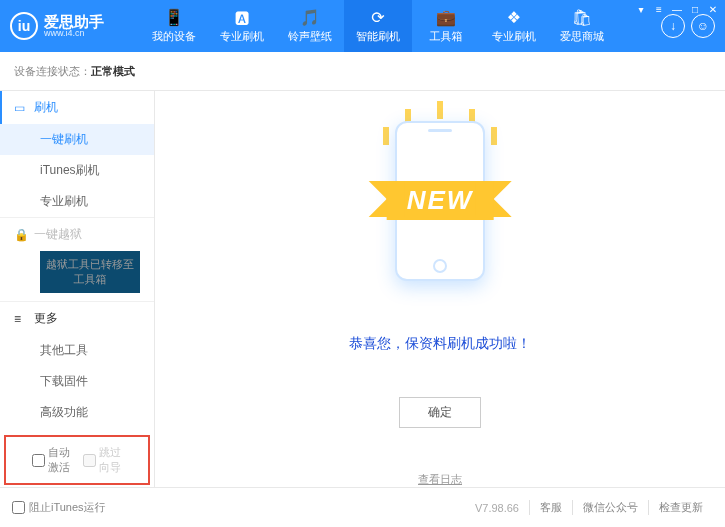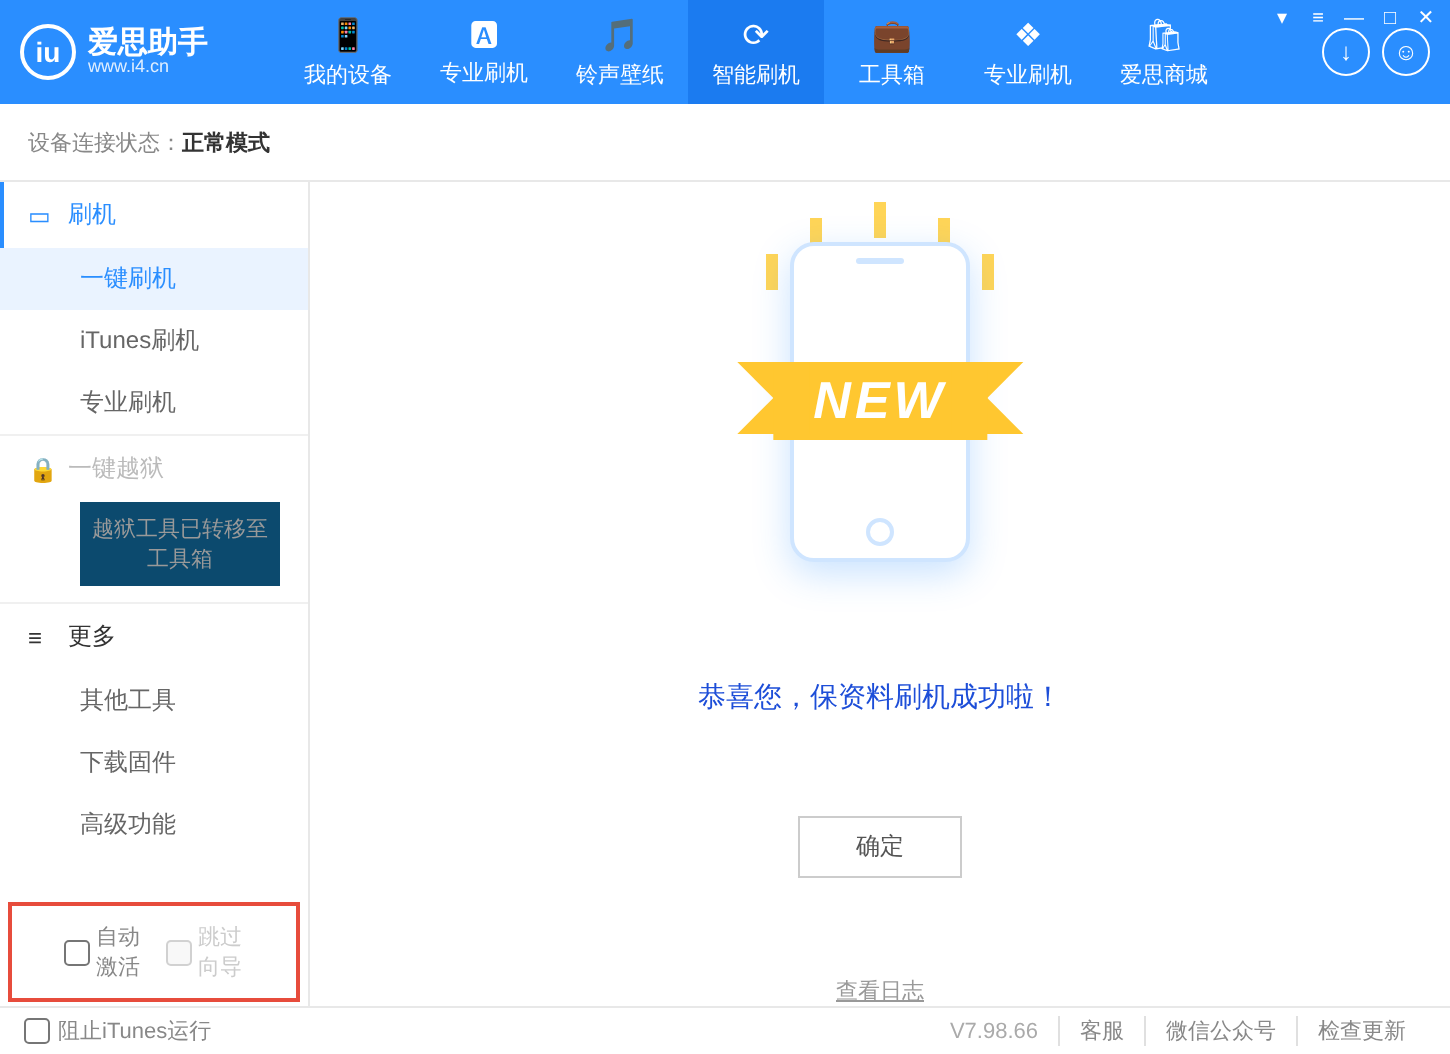--- a/index.html
+++ b/index.html
@@ -45,21 +45,21 @@
 .phone::after { content: ""; position: absolute; bottom: 6px; left: 50%; transform: translateX(-50%); width: 10px; height: 10px; border: 2px solid #cfe5ff; border-radius: 50%; }
 .ribbon { position: absolute; top: 70px; left: 50%; transform: translateX(-50%); background: #ffc730; color: #fff; font-weight: 900; font-size: 26px; letter-spacing: 2px; padding: 4px 20px; font-style: italic; }
 .ribbon::before, .ribbon::after { content: ""; position: absolute; top: 0; width: 0; height: 0; border: 18px solid #ffc730; }
 .ribbon::before { left: -18px; border-left-color: transparent; }
 .ribbon::after { right: -18px; border-right-color: transparent; }
 .rays { position: absolute; top: -10px; left: 50%; transform: translateX(-50%); width: 6px; height: 18px; background: #ffd557; box-shadow: -32px 8px 0 #ffd557, 32px 8px 0 #ffd557, -54px 26px 0 #ffd557, 54px 26px 0 #ffd557; }
 .msg { font-size: 14px; color: #1d4ed8; }
 .ok-btn { padding: 6px 28px; border: 1px solid #ccc; background: #fff; font-size: 12px; cursor: pointer; color: #555; }
 .log-link { font-size: 11px; color: #999; text-decoration: underline; cursor: pointer; }
 
-.footer { height: 24px; border-top: 1px solid #e8e8e8; display: flex; align-items: center; font-size: 11px; color: #888; padding: 0 12px; }
+.footer { height: 40px; border-top: 1px solid #e8e8e8; display: flex; align-items: center; font-size: 11px; color: #888; padding: 0 12px; }
 .footer label { display: flex; align-items: center; gap: 4px; cursor: pointer; }
 .footer .spacer { flex: 1; }
 .footer .seg { padding: 0 10px; border-left: 1px solid #e0e0e0; cursor: pointer; }
 .footer .ver { color: #aaa; margin-right: 10px; }
 </style>
 </head>
 <body>
 
 <div class="header">
   <div class="logo-area">

